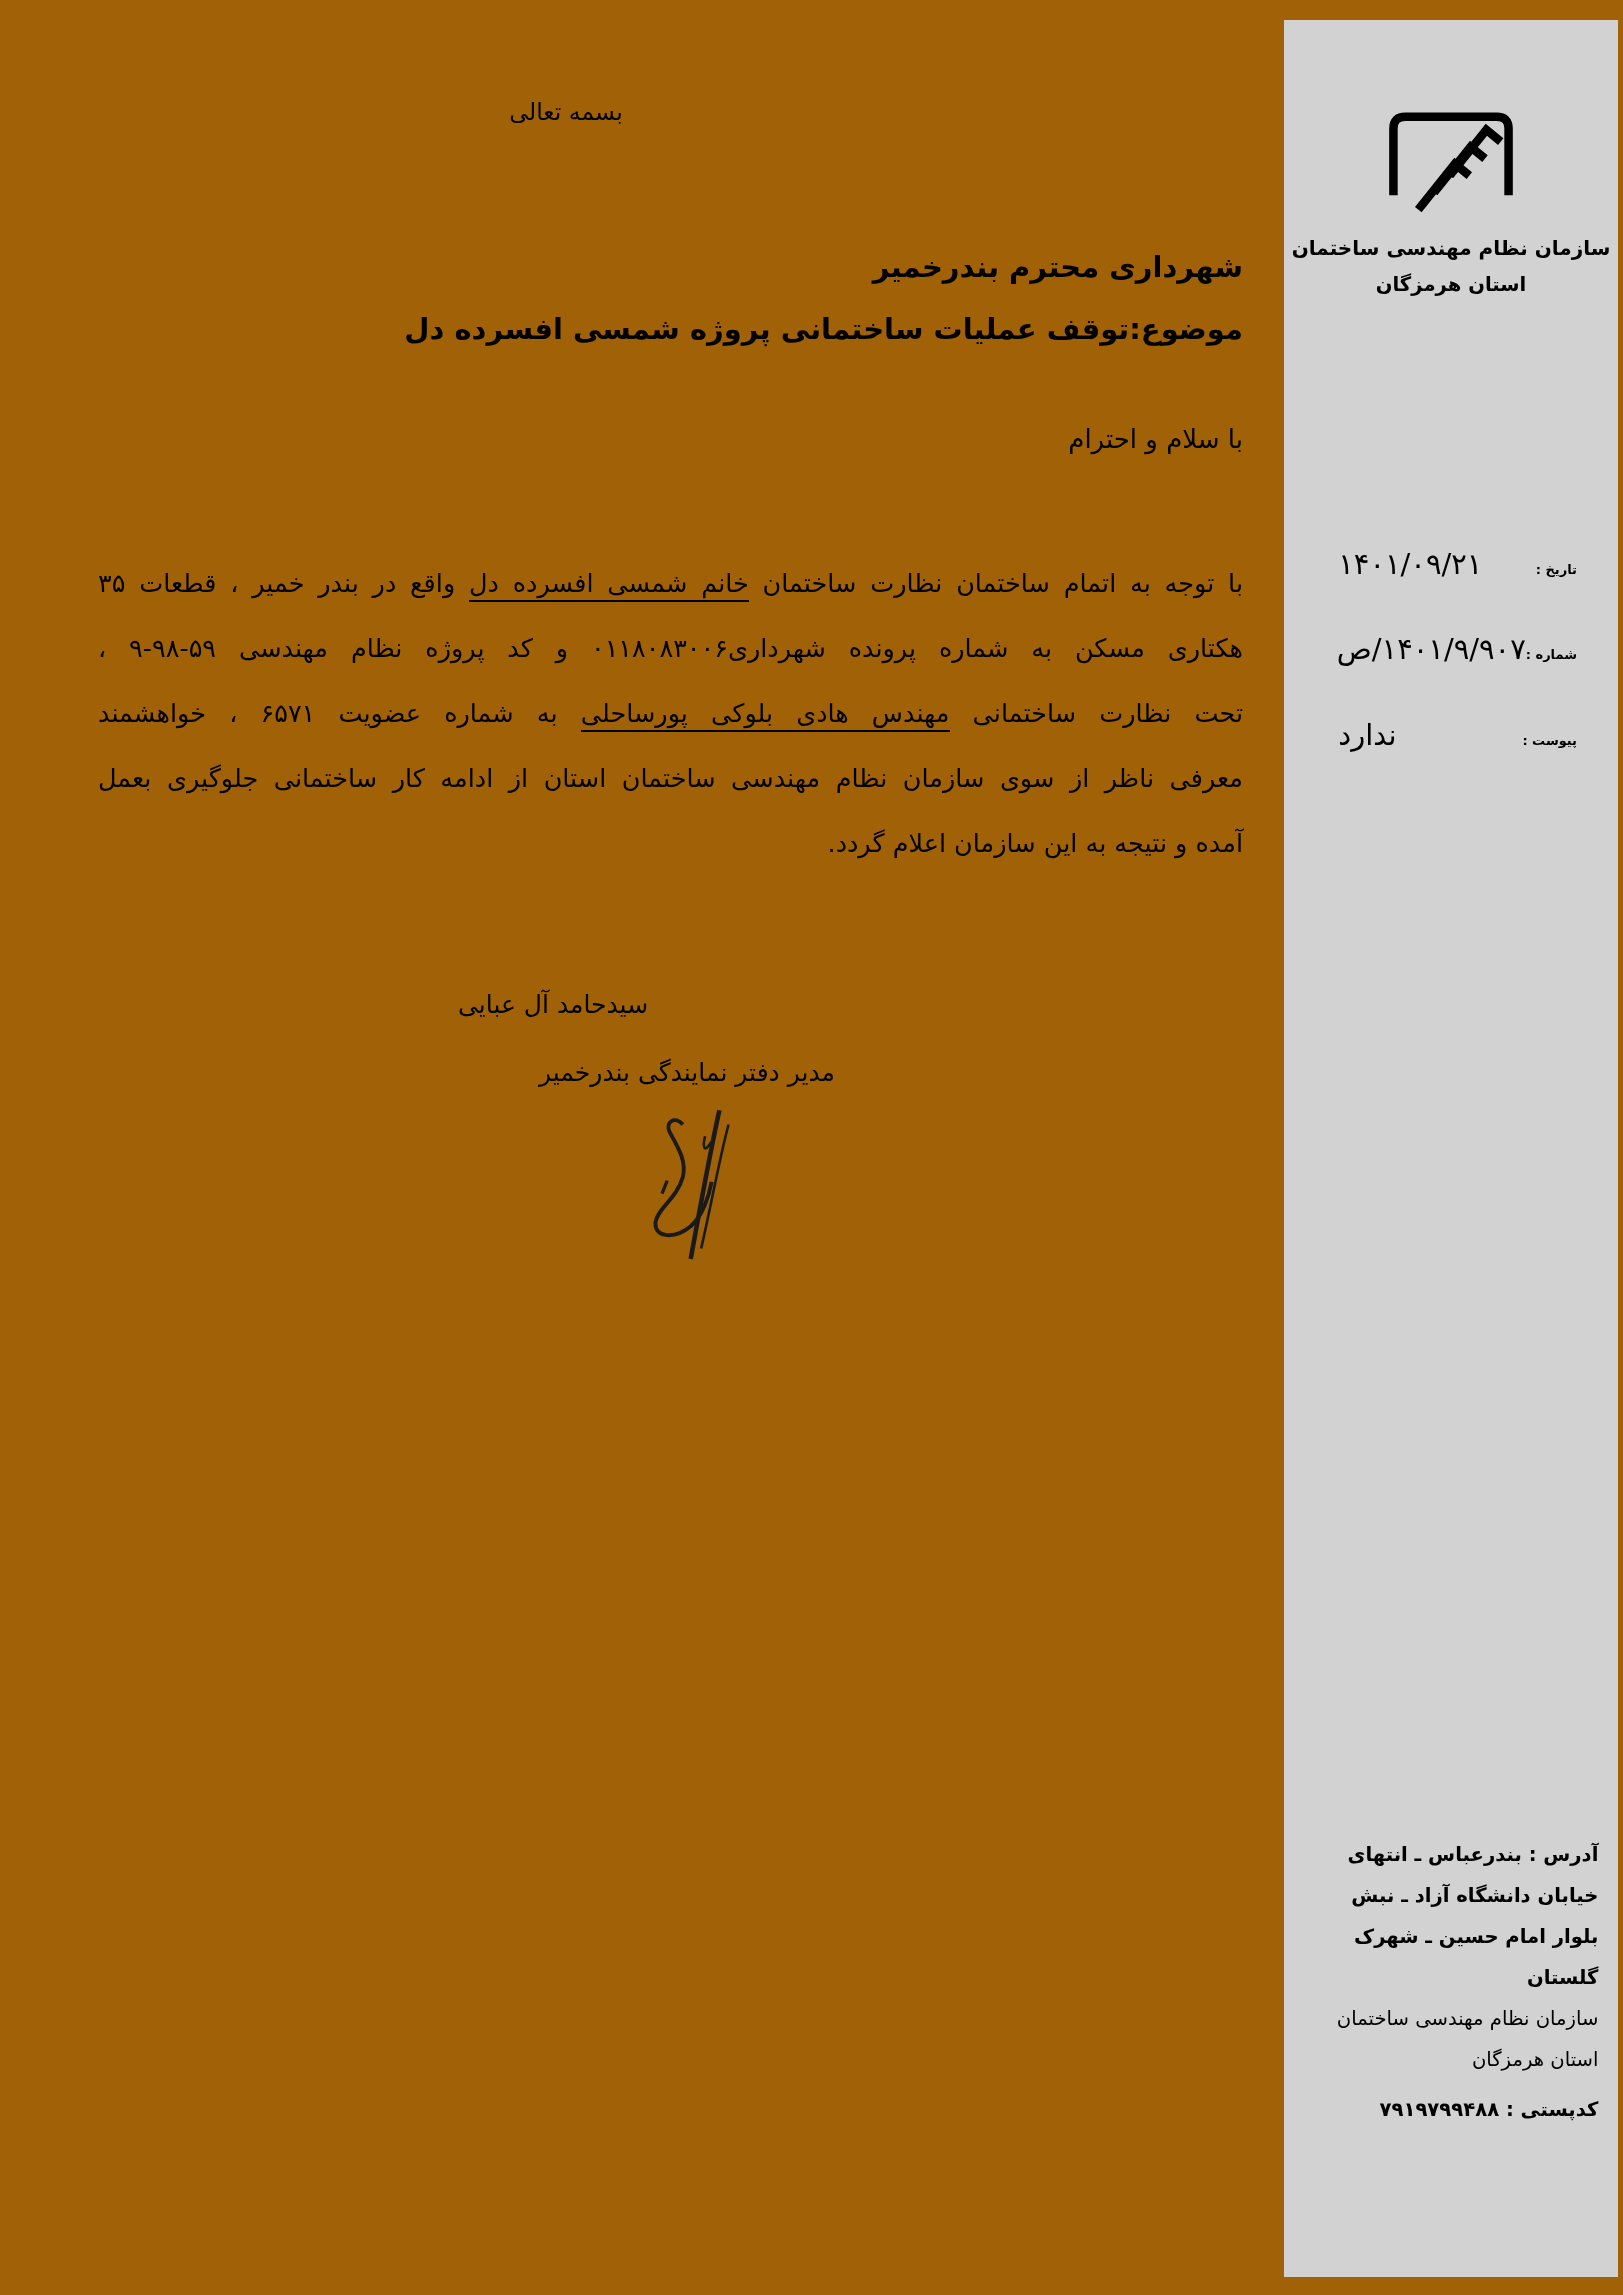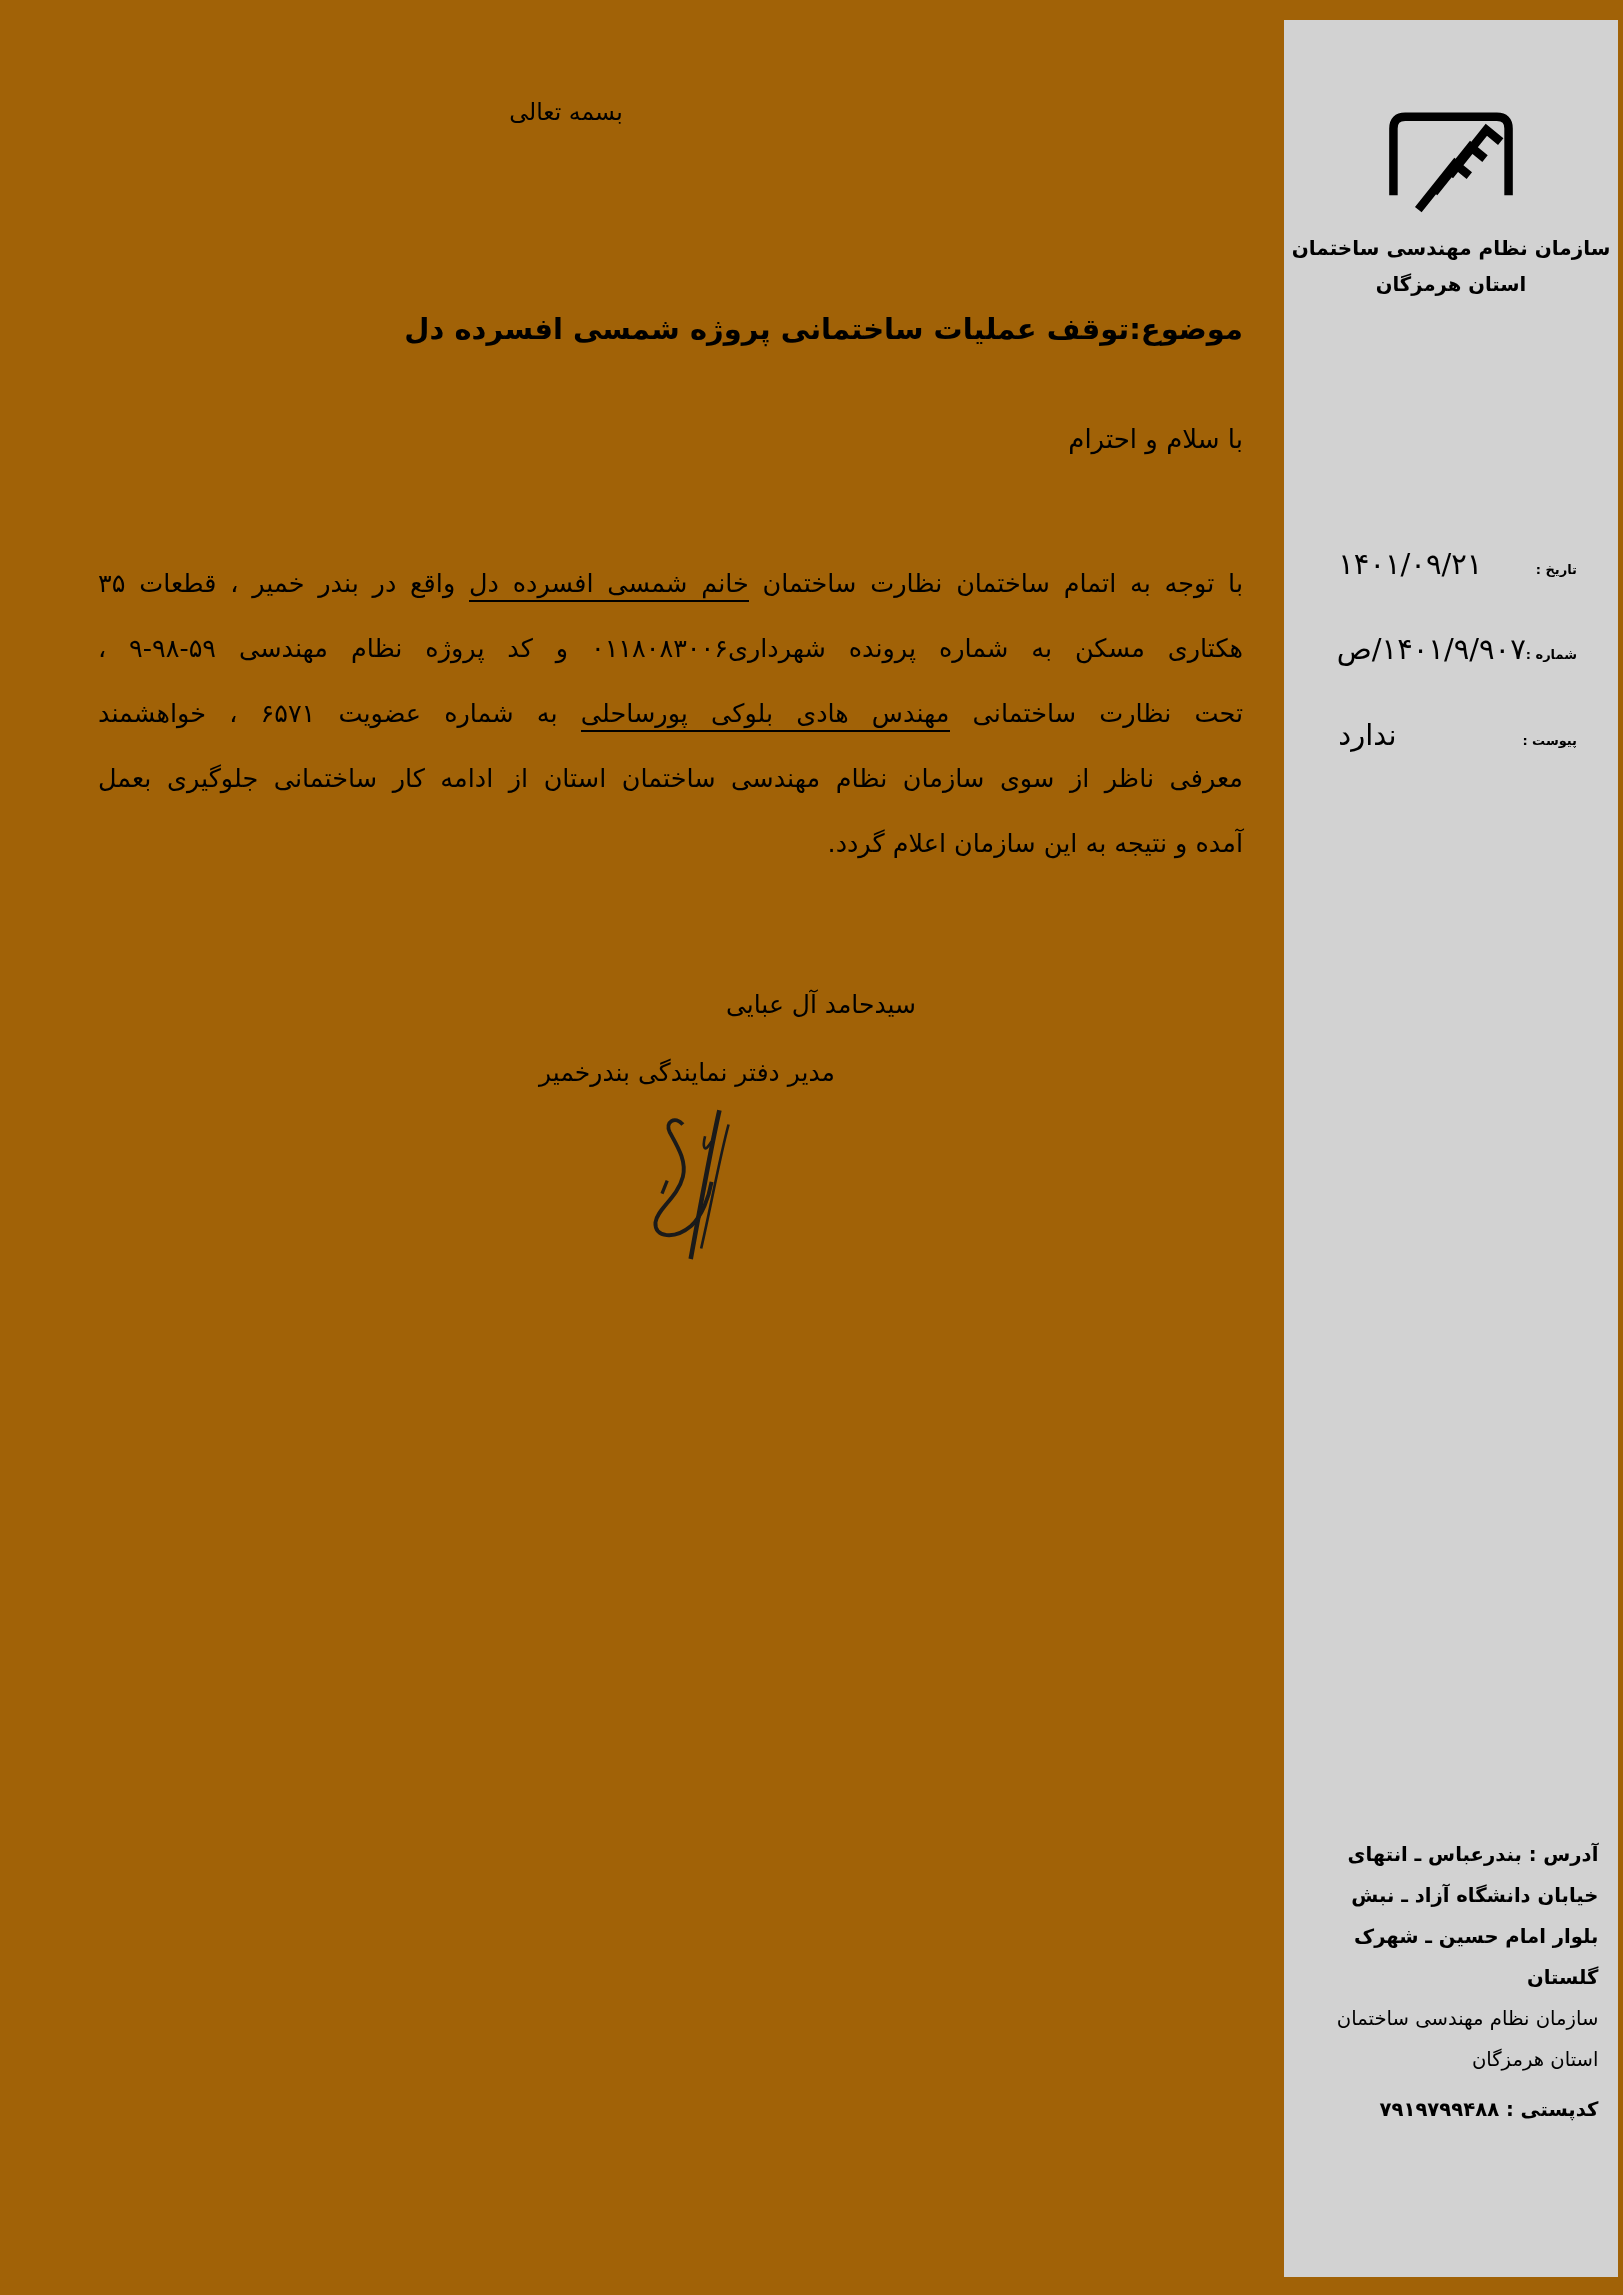--- a/index.html
+++ b/index.html
@@ -33,21 +33,21 @@
     white-space:nowrap;
   }
   .body-line.last{text-align:right;text-align-last:right;}
   .uline{
     border-bottom:2.6px solid #000;
     padding-bottom:2px;
   }
 
   .sig-name{
     position:absolute;left:458px;top:990px;width:458px;
-    text-align:right;font-size:25px;direction:rtl;
+    text-align:left;font-size:25px;direction:rtl;
   }
   .sig-title{
     position:absolute;left:458px;top:1058px;width:458px;
     text-align:center;font-size:25px;direction:rtl;
   }
   .sig-scribble{position:absolute;left:615px;top:1098px;}
 
   
   .sidebar{
     position:absolute;left:1284px;top:19.6px;width:334px;height:2257px;
@@ -86,20 +86,21 @@
   .email-label{margin-top:30px;}
   .email-value{margin-top:31px;font-size:18.3px;white-space:nowrap;}
 </style>
 </head>
 <body>
 
 <div class="page">
 
   <div class="bismillah">بسمه تعالی</div>
 
+  <div class="head-block recipient">شهرداری محترم بندرخمیر</div>
   <div class="head-block subject">موضوع:توقف عملیات ساختمانی پروژه شمسی  افسرده دل</div>
   <div class="head-block salutation">با سلام و احترام</div>
 
   <div class="body-text">
     <div class="body-line"><span>با توجه به اتمام ساختمان نظارت ساختمان </span><span class="uline">خانم شمسی افسرده دل</span><span>  واقع در بندر خمیر ، قطعات ۳۵</span></div>
     <div class="body-line">هکتاری مسکن به شماره پرونده شهرداری۰۱۱۸۰۸۳۰۰۶ و کد پروژه نظام مهندسی ۵۹-۹۸-۹ ،</div>
     <div class="body-line"><span>تحت نظارت ساختمانی </span><span class="uline">مهندس هادی بلوکی پورساحلی</span><span>  به شماره عضویت ۶۵۷۱ ، خواهشمند</span></div>
     <div class="body-line">معرفی ناظر از سوی سازمان نظام مهندسی ساختمان استان از ادامه کار ساختمانی جلوگیری بعمل</div>
     <div class="body-line last">آمده و نتیجه به این سازمان اعلام گردد.</div>
   </div>

